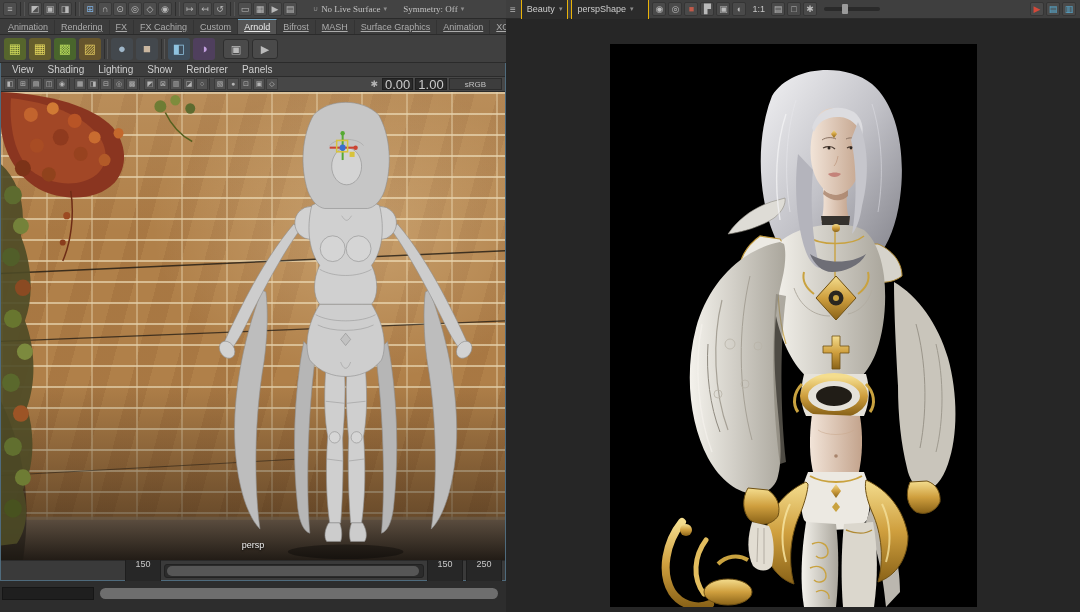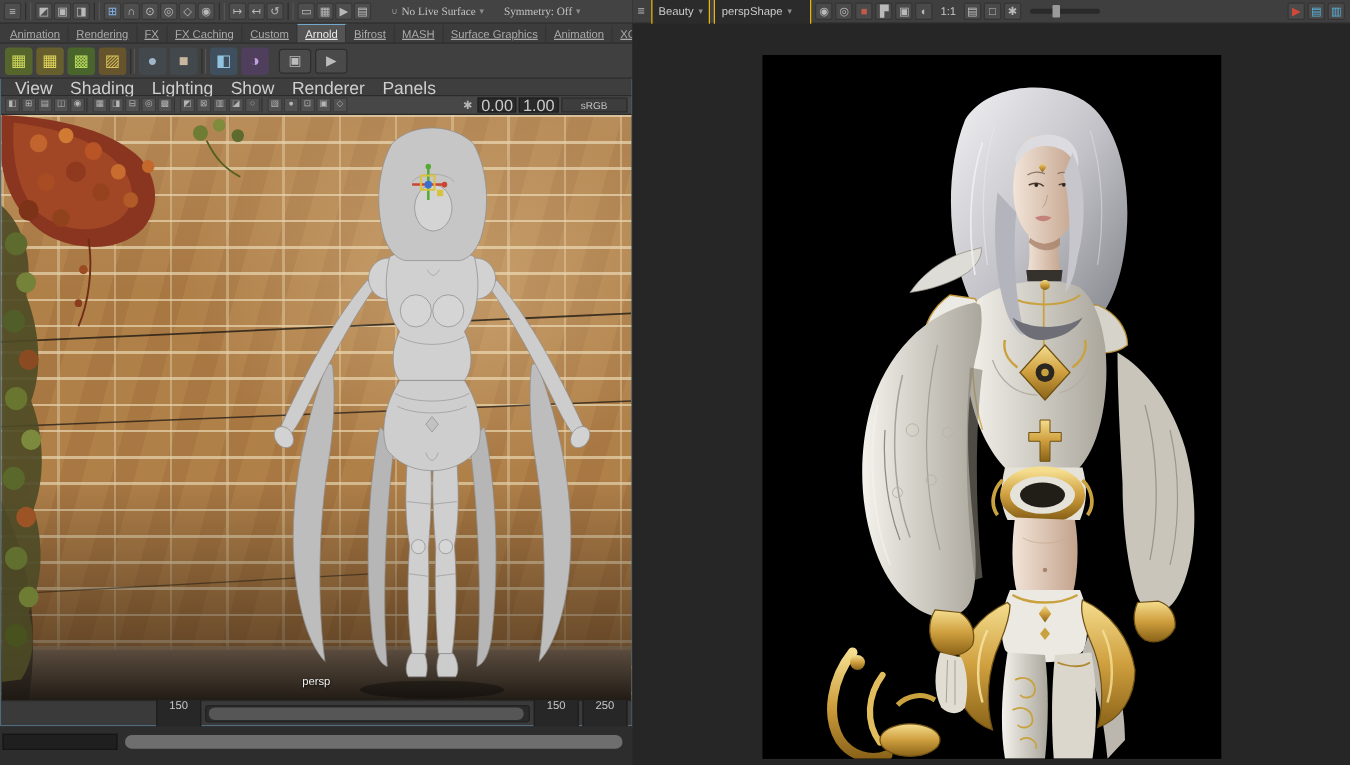--- a/index.html
+++ b/index.html
@@ -24,21 +24,21 @@
 
   .shelf-icons{height:28px;background:#404040;border-bottom:1px solid #2b2b2b;display:flex;align-items:center;padding:0 4px;gap:8px;}
   .shelf-iconrow{display:flex;gap:3px;align-items:center;}
   .shelf-icon{width:22px;height:22px;border-radius:3px;font-size:13px;line-height:22px;text-align:center;display:inline-block;background:#474747;}
   .shelf-divider{width:4px;height:20px;border-left:1px solid #2e2e2e;border-right:1px solid #555;display:inline-block;}
   .shelf-btns{display:flex;gap:3px;}
   .shelf-btn{width:26px;height:20px;background:#4a4a4a;border:1px solid #2e2e2e;border-radius:3px;color:#bbb;font-size:11px;line-height:18px;text-align:center;}
 
   .vp{flex:1;display:flex;flex-direction:column;border:1px solid #4f6b7d;border-top:none;background:#333;min-height:0;}
   .panel-menu{height:14px;background:#3e3e3e;display:flex;align-items:center;padding:0 4px;border-bottom:1px solid #2b2b2b;}
-  .pm-item{font-size:14px;color:#cfcfcf;padding:0 7px;}
+  .pm-item{font-size:10px;color:#cfcfcf;padding:0 7px;}
   .vp-toolbar{height:15px;background:#474747;display:flex;align-items:center;padding:0 3px;gap:2px;border-bottom:1px solid #2b2b2b;}
   .vpt-icons{display:flex;gap:1px;align-items:center;flex:1;}
   .vpt-icon{width:12px;height:12px;background:#515151;border:1px solid #3a3a3a;color:#b5b5b5;font-size:7px;line-height:10px;text-align:center;display:inline-block;}
   .vpt-divider{width:4px;height:12px;border-left:1px solid #333;display:inline-block;}
   .vpt-gear{font-size:9px;color:#b5b5b5;margin:0 2px;}
   .vpt-field{min-width:26px;height:12px;background:#2a2a2a;border:1px solid #1f1f1f;font-size:13px;color:#cacaca;text-align:center;line-height:11px;padding:0 2px;}
   .vpt-srgb{font-size:8px;color:#c2c2c2;background:#3d3d3d;border:1px solid #2c2c2c;height:12px;line-height:11px;padding:0 15px;}
 
   .vp-canvas{flex:1;position:relative;overflow:hidden;
     background-color:#b08049;

